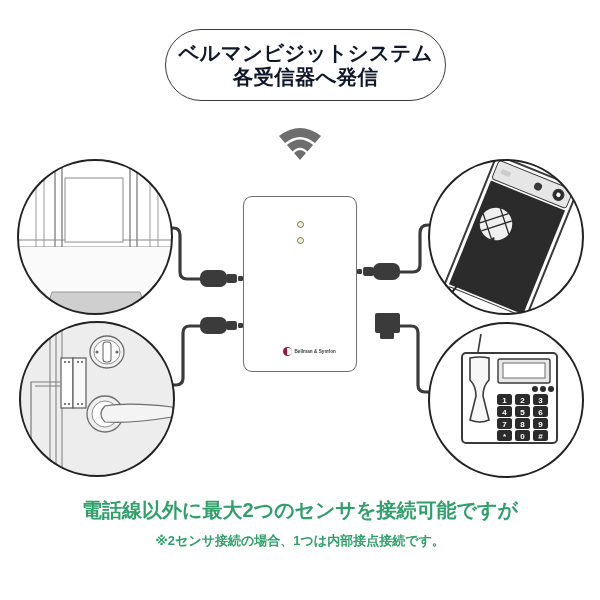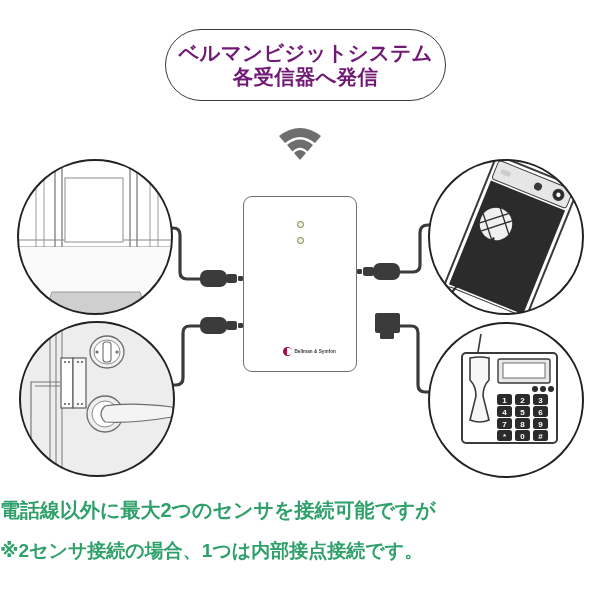--- a/index.html
+++ b/index.html
@@ -38,47 +38,48 @@
     border-radius: 40px;
     background: #ffffff;
     box-sizing: border-box;
     display: flex;
     flex-direction: column;
     align-items: center;
     justify-content: center;
     line-height: 1.18;
   }
   .title-line {
-    color: #701a75;
+    color: #0f172a;
     font-size: 20.5px;
     font-weight: bold;
     letter-spacing: 0.2px;
     white-space: nowrap;
   }
   .title-line.l2 { font-size: 20.5px; text-align: right; }
 
   
   .caption {
     position: absolute;
     left: 0;
     top: 497px;
     width: 600px;
+    text-align: center;
     color: #2fa069;
     line-height: 1.34;
   }
   .cap-l1, .cap-l2 {
     font-size: 20px;
     font-weight: bold;
     white-space: nowrap;
   }
   .cap-l3 {
-    font-size: 19px;
+    font-size: 13px;
     font-weight: bold;
     white-space: nowrap;
-    margin-top: 14px;
+    margin-top: 8px;
   }
 
   
   .device {
     position: absolute;
     left: 243px;
     top: 196px;
     width: 114px;
     height: 176px;
     border: 1.4px solid #6f6f6f;

